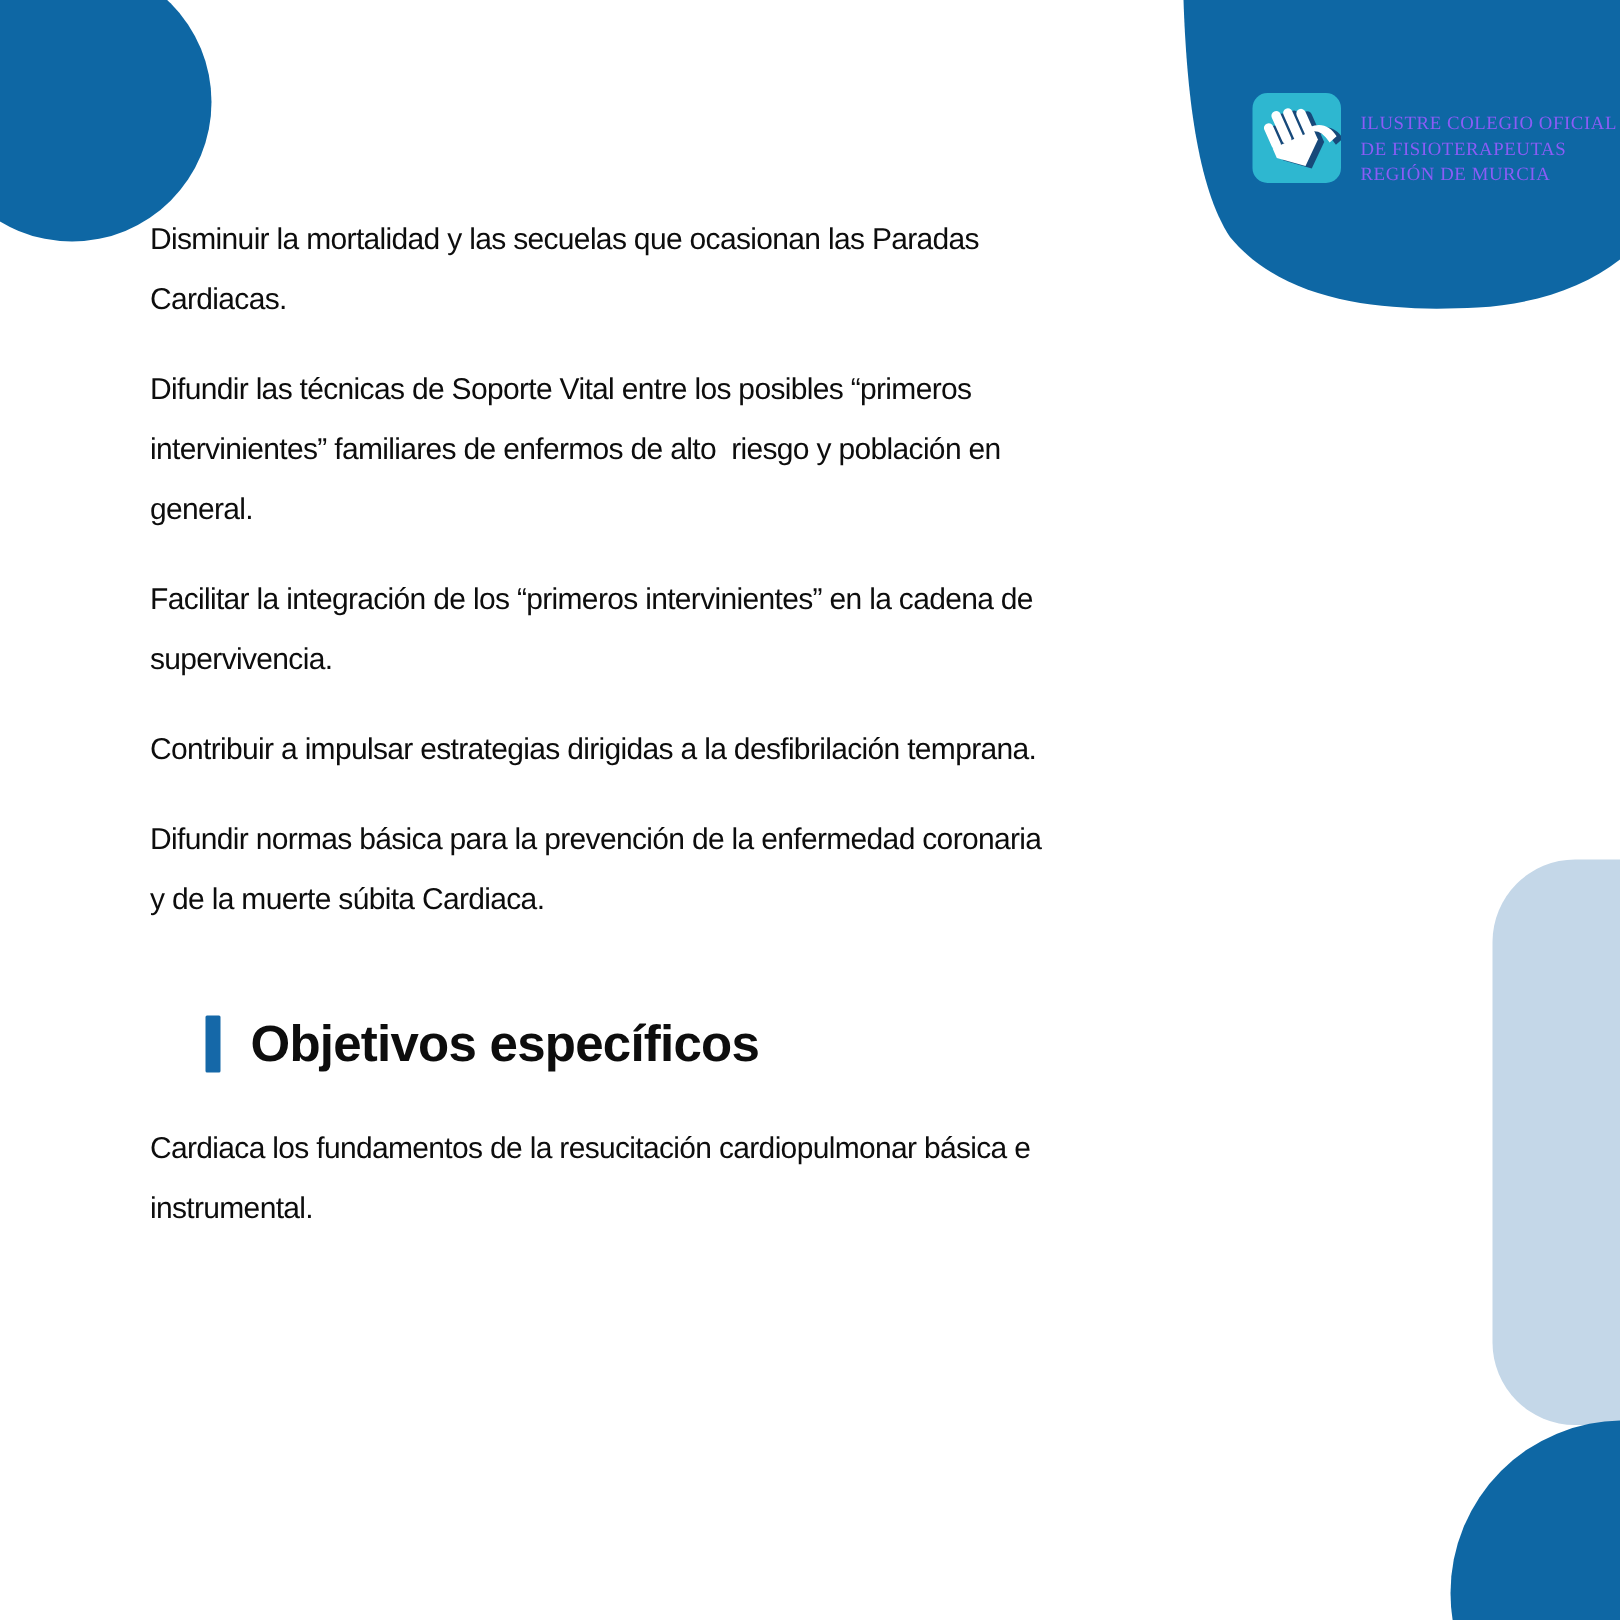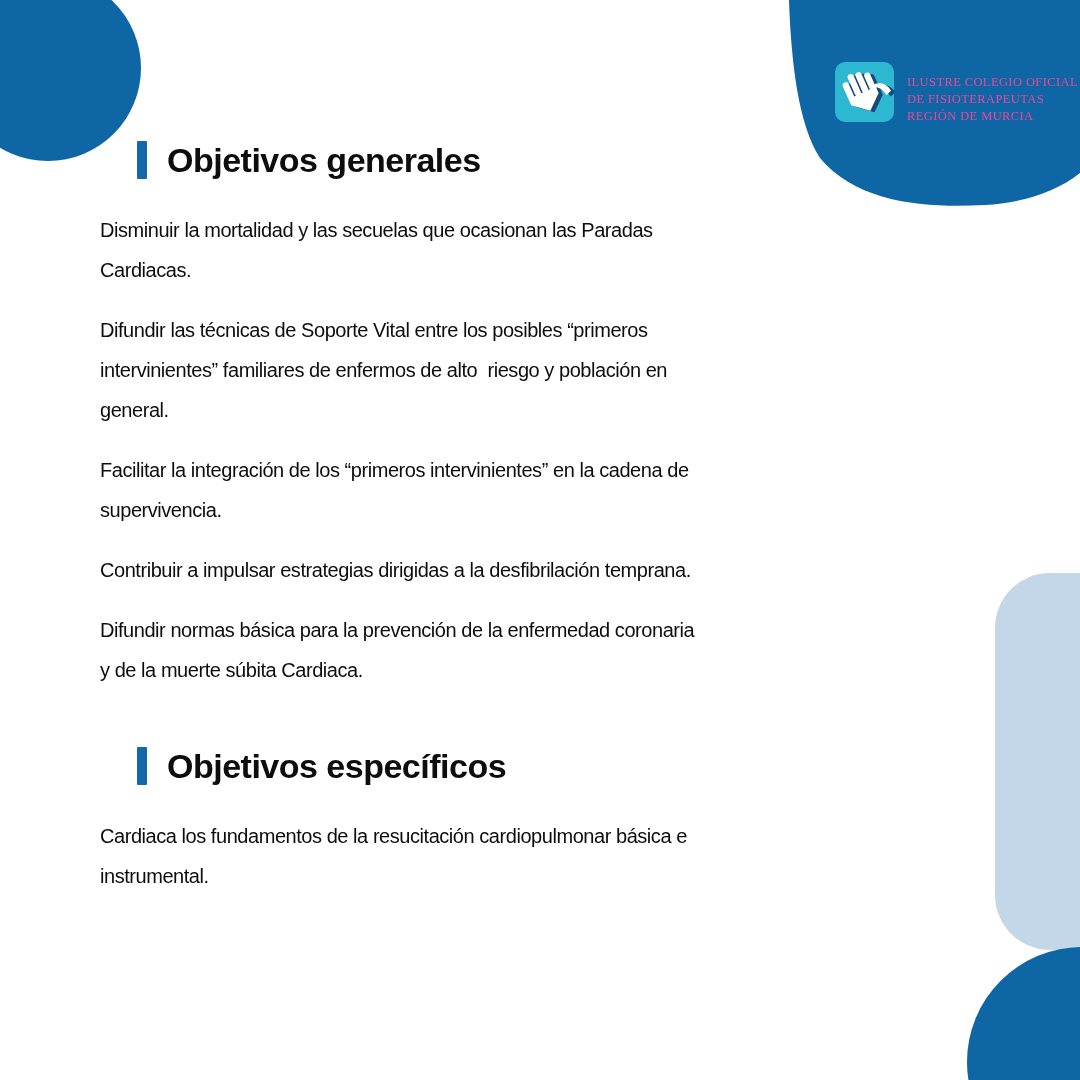--- a/index.html
+++ b/index.html
@@ -25,21 +25,21 @@
     border-radius:50%;background:#0e67a4;
   }
   
   .logo{position:absolute;left:835px;top:62px;display:flex;align-items:flex-start;}
   .logo-badge{
     width:59px;height:60px;border-radius:10px;background:#2eb7d0;
     display:flex;align-items:center;justify-content:center;flex:0 0 auto;
   }
   .logo-text{
     margin-left:13px;margin-top:12px;
-    color:#ec4899;font-family:"Liberation Serif", serif;
+    color:#8b5cf6;font-family:"Liberation Serif", serif;
     font-size:12.5px;line-height:17px;letter-spacing:0.4px;
     white-space:pre-line;
   }
   
   .content{position:absolute;left:100px;top:140px;width:920px;color:#0d0d0d;}
   .heading{display:flex;align-items:center;margin:0 0 30px 37px;}
   .heading.second{margin-top:56px;}
   .heading-bar{
     width:10px;height:38px;background:#1568a8;border-radius:1px;
     margin-right:20px;flex:0 0 auto;
@@ -86,24 +86,20 @@
       </g>
     </svg>
   </div>
   <div class="logo-text">ILUSTRE COLEGIO OFICIAL
 DE FISIOTERAPEUTAS
 REGIÓN DE MURCIA</div>
 </div>
 
 <div class="content">
 
-  <div class="heading">
-    <span class="heading-bar"></span>
-    <span class="heading-text">Objetivos generales</span>
-  </div>
 
   <p>Disminuir la mortalidad y las secuelas que ocasionan las Paradas
 Cardiacas.</p>
   <p>Difundir las técnicas de Soporte Vital entre los posibles “primeros
 intervinientes” familiares de enfermos de alto &nbsp;riesgo y población en
 general.</p>
   <p>Facilitar la integración de los “primeros intervinientes” en la cadena de
 supervivencia.</p>
   <p>Contribuir a impulsar estrategias dirigidas a la desfibrilación temprana.</p>
   <p>Difundir normas básica para la prevención de la enfermedad coronaria

